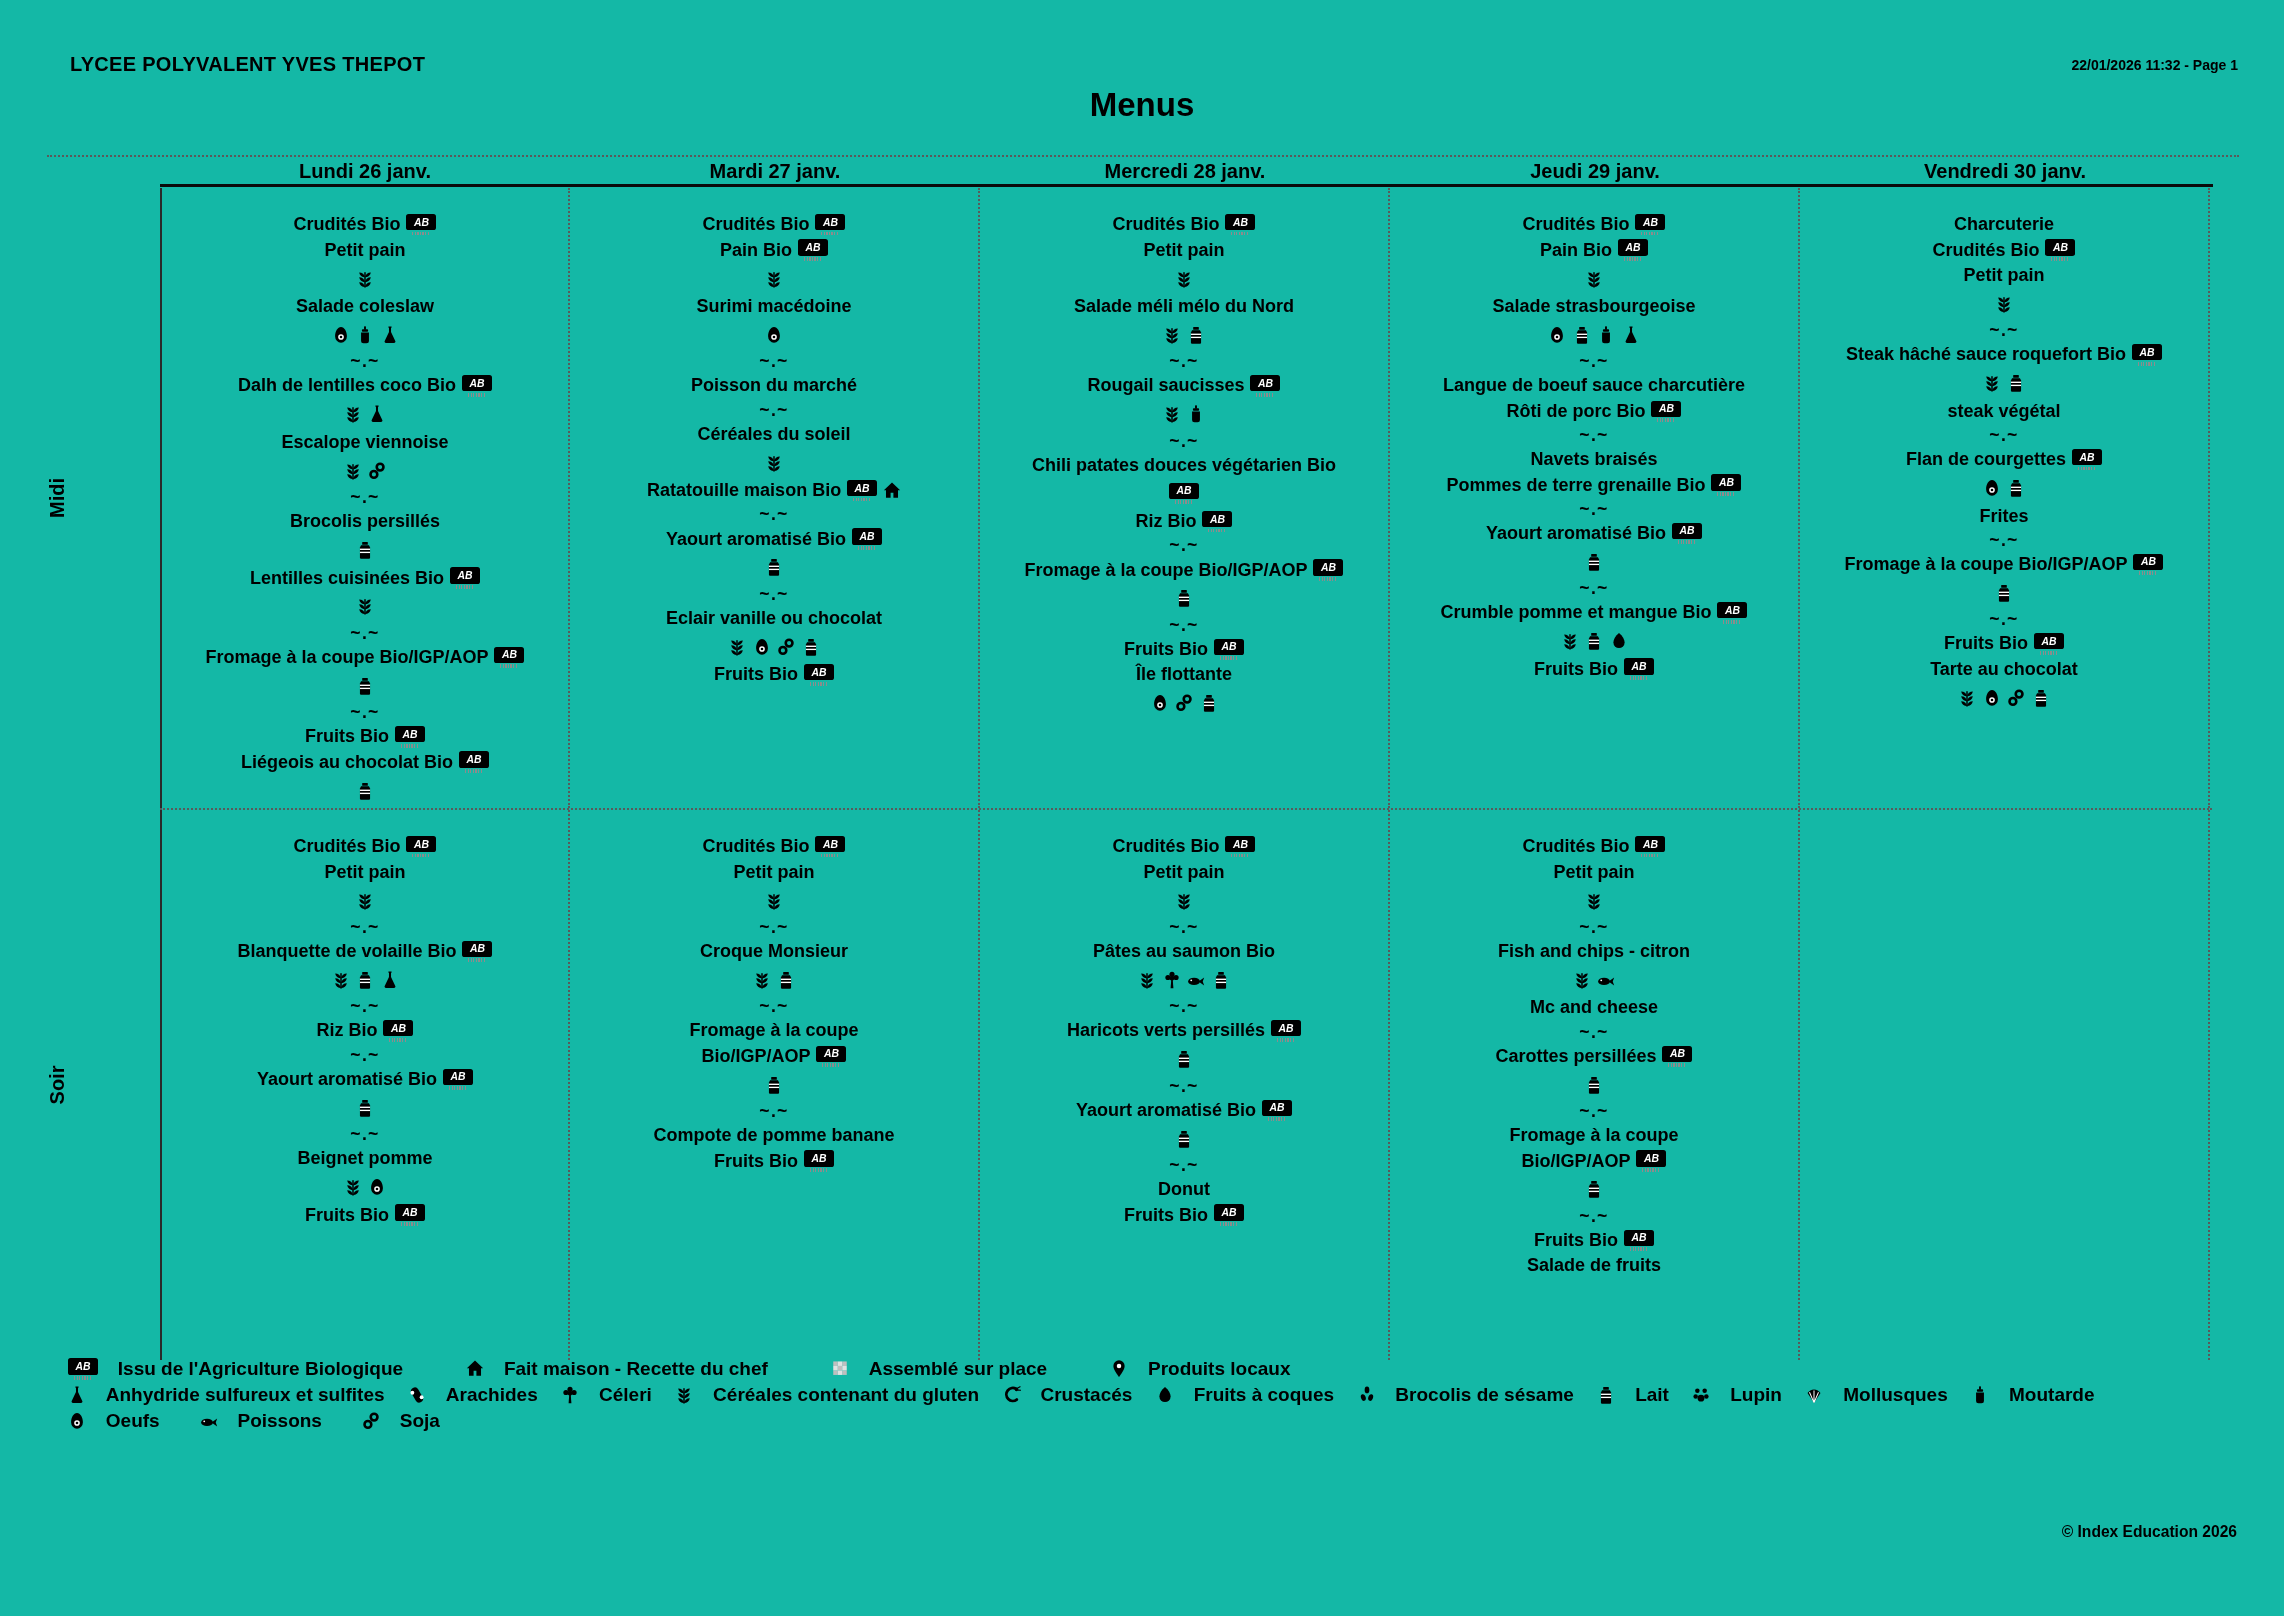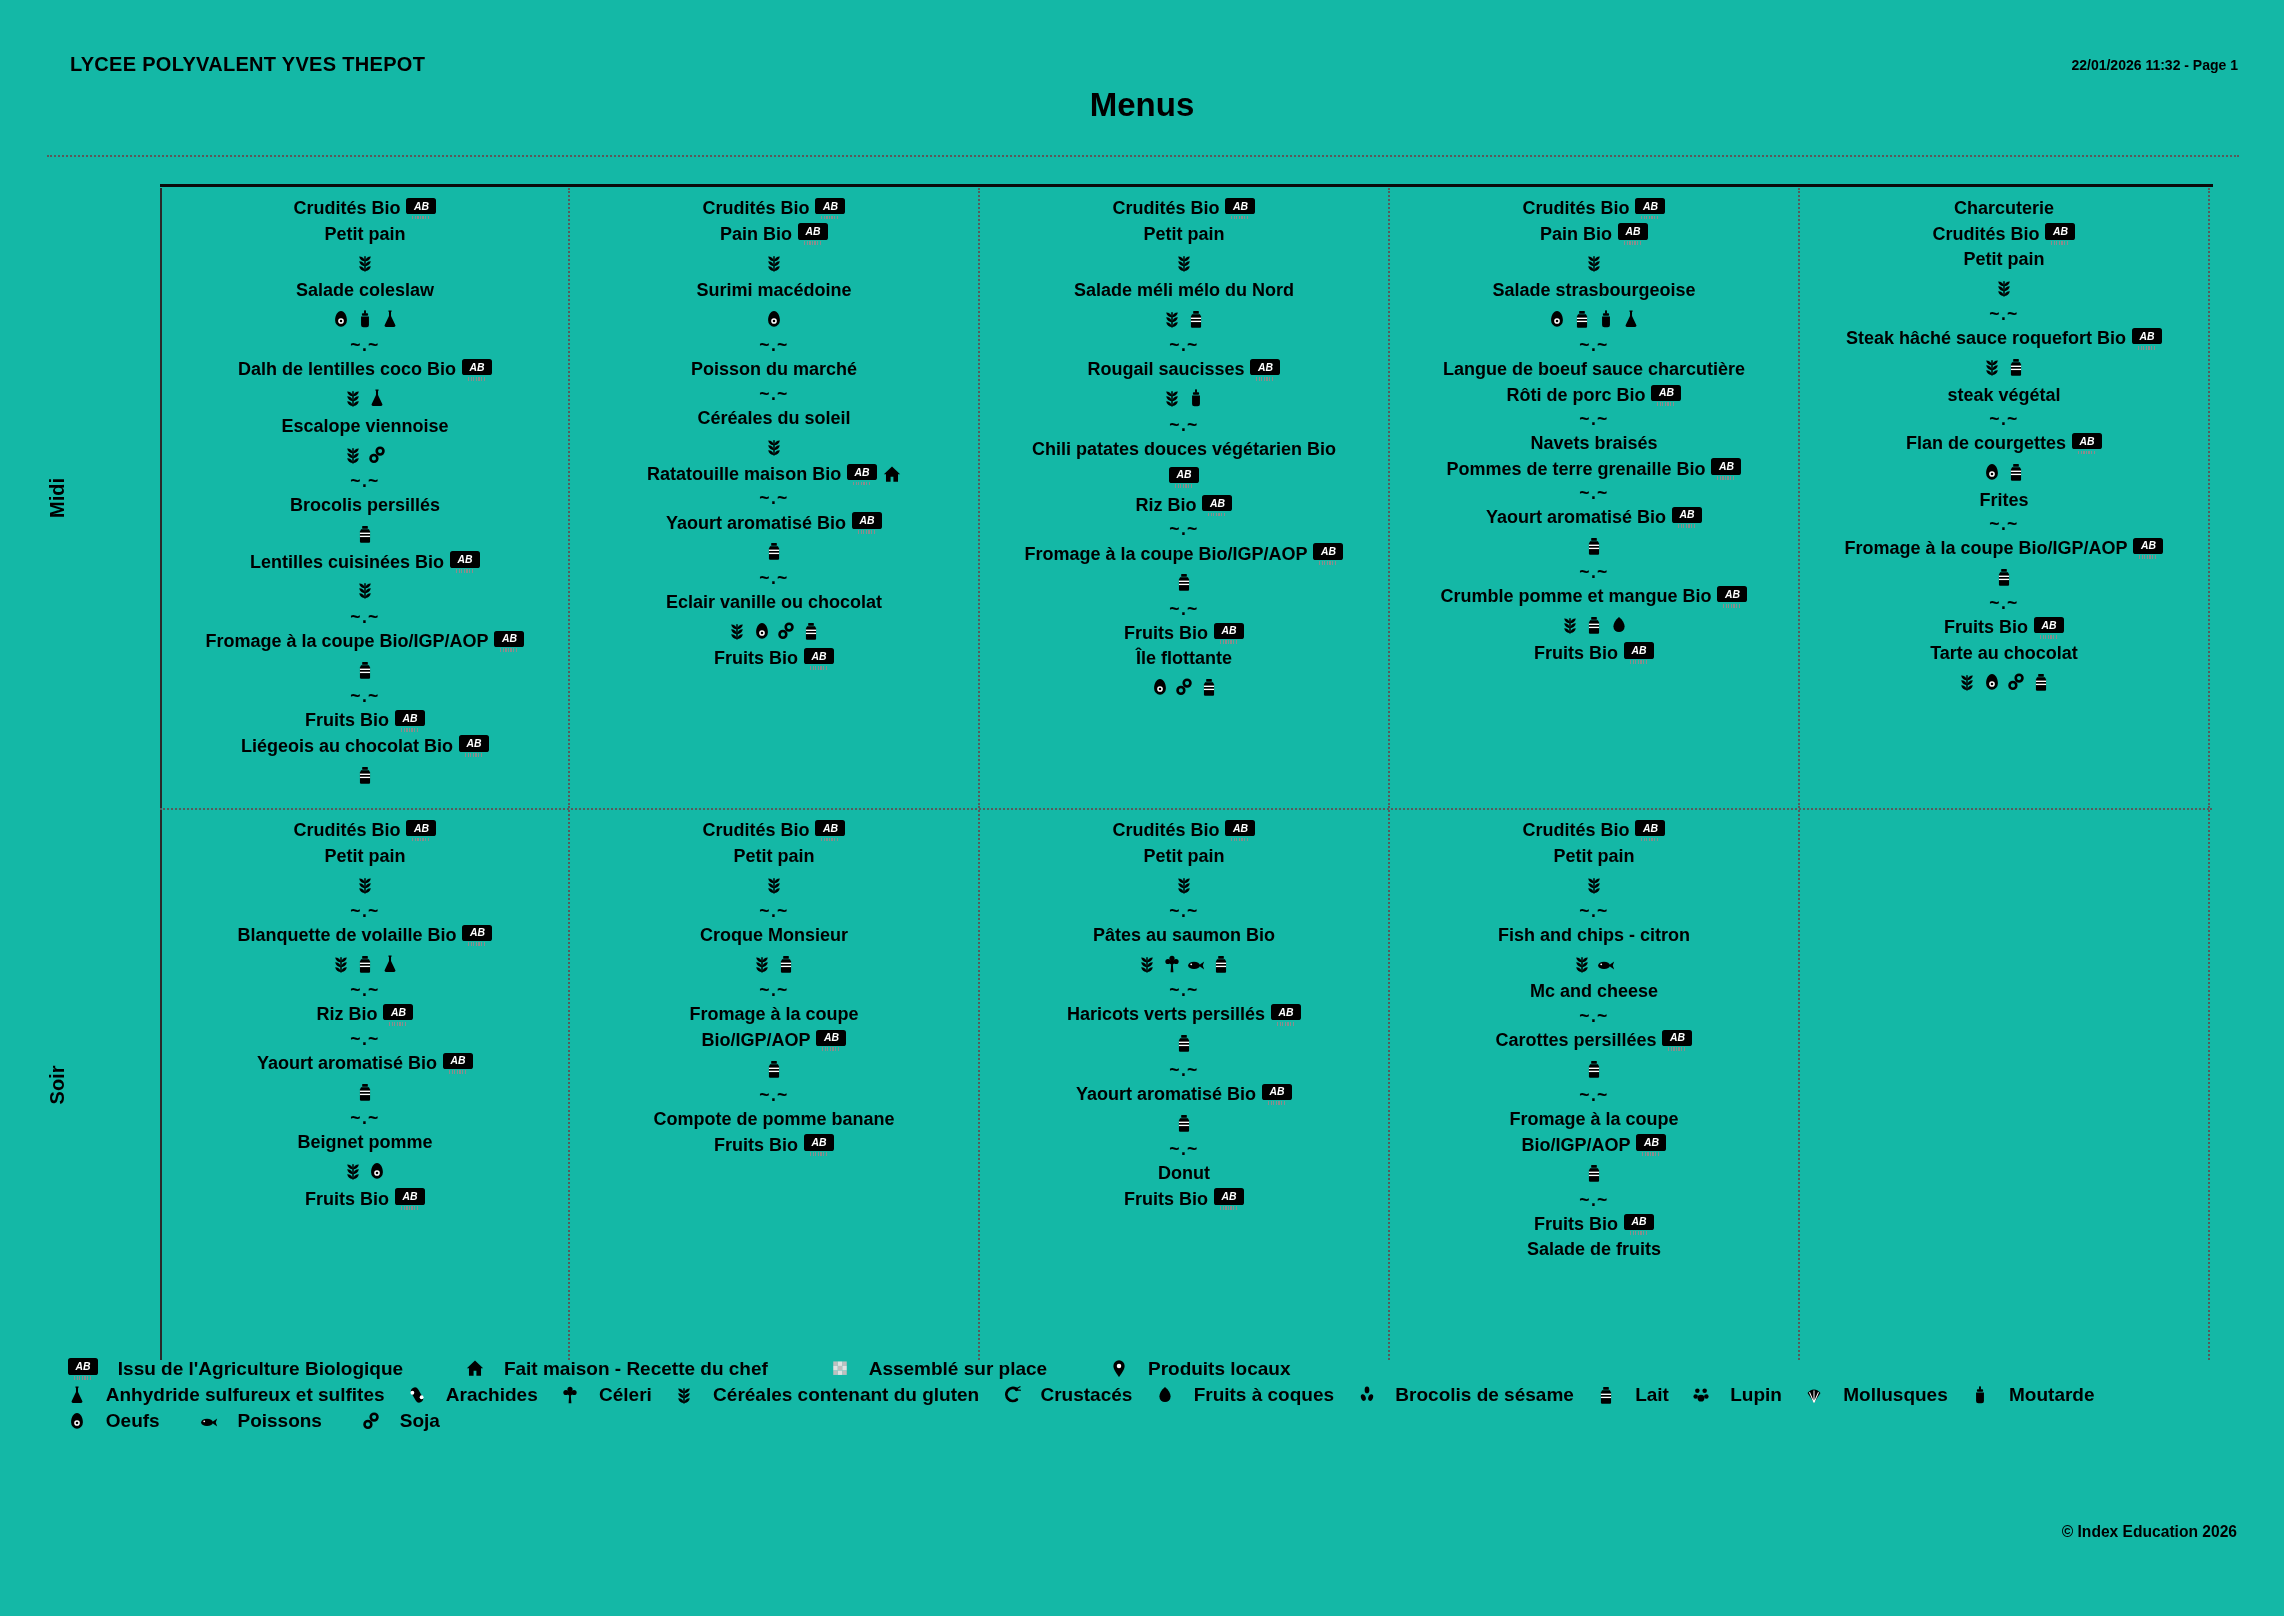--- a/index.html
+++ b/index.html
@@ -20,21 +20,21 @@
   #day-headers{position:absolute;left:160px;top:156px;width:2052px;height:29px;display:flex;}
   .day-header{width:410px;text-align:center;font-size:20px;font-weight:700;line-height:30px;}
 
   
   .meal-row{position:absolute;left:160px;width:2052px;}
   #meal-row-0{top:188px;height:620px;border-bottom:2px dotted #5a5a5a;}
   #meal-row-1{top:810px;height:550px;}
   .meal-label{position:absolute;left:-114px;top:50%;transform:translateY(-50%) rotate(180deg);
               writing-mode:vertical-rl;font-size:20px;font-weight:700;}
   .columns{display:flex;height:100%;}
-  .menu-cell{width:410px;box-sizing:border-box;padding-top:8px;
+  .menu-cell{width:410px;box-sizing:border-box;padding-top:24px;
              border-right:2px dotted #5a5a5a;}
   .menu-cell:first-child{border-left:2px solid #2a2a2a;}
 
   .entry{display:flex;align-items:center;justify-content:center;gap:5.9px;
          min-height:25.4px;text-align:center;}
   .entry.icons{min-height:31px;gap:6.5px;}
   .entry.sep{min-height:23px;font-size:17.6px;font-weight:700;letter-spacing:1.3px;}
   .dish-text{font-size:18px;font-weight:700;white-space:nowrap;}
 
   
@@ -60,20 +60,27 @@
 </style>
 </head>
 <body>
 
 <div id="page">
   <div class="school">LYCEE POLYVALENT YVES THEPOT</div>
   <div class="datestamp">22/01/2026 11:32 - Page 1</div>
   <div class="doc-title">Menus</div>
 
   <div class="top-dotted"></div>
+  <div id="day-headers">
+      <div class="day-header">Lundi 26 janv.</div>
+      <div class="day-header">Mardi 27 janv.</div>
+      <div class="day-header">Mercredi 28 janv.</div>
+      <div class="day-header">Jeudi 29 janv.</div>
+      <div class="day-header">Vendredi 30 janv.</div>
+    </div>
   <div class="table-top-solid"></div>
 
   <div class="meal-row" id="meal-row-0">
       <div class="meal-label">Midi</div>
       <div class="columns">
         <div class="menu-cell">
           <div class="entry dish">
             <span class="dish-text">Crudités Bio</span>
             <span class="icon icon-ab ab">
               <span class="box">AB</span>

